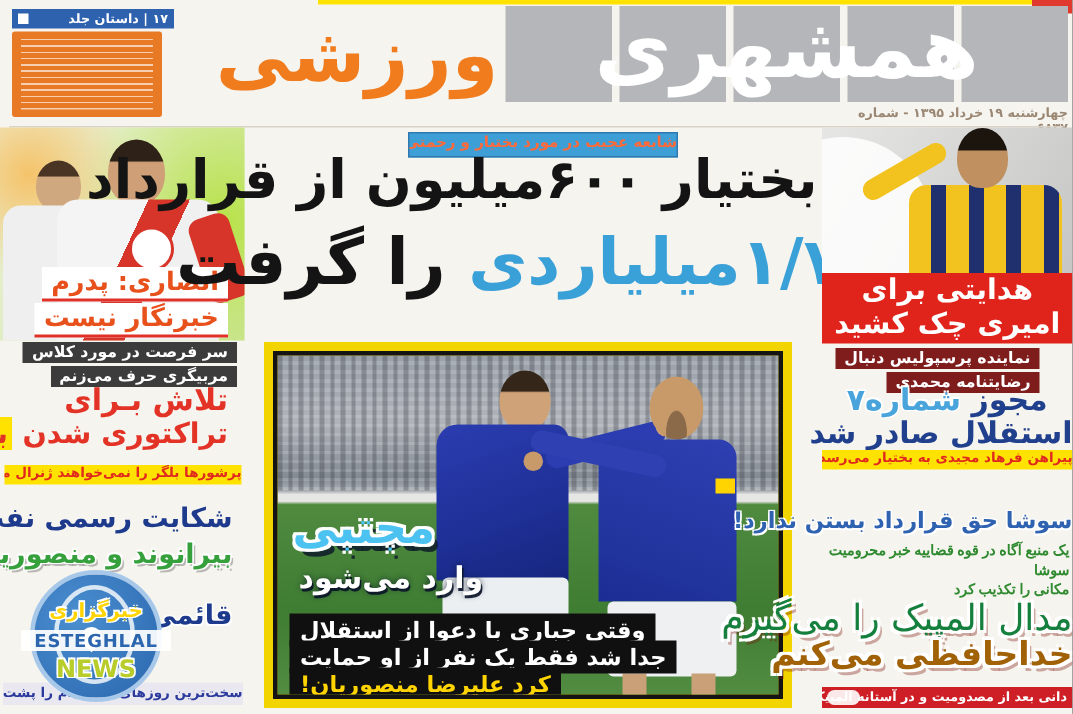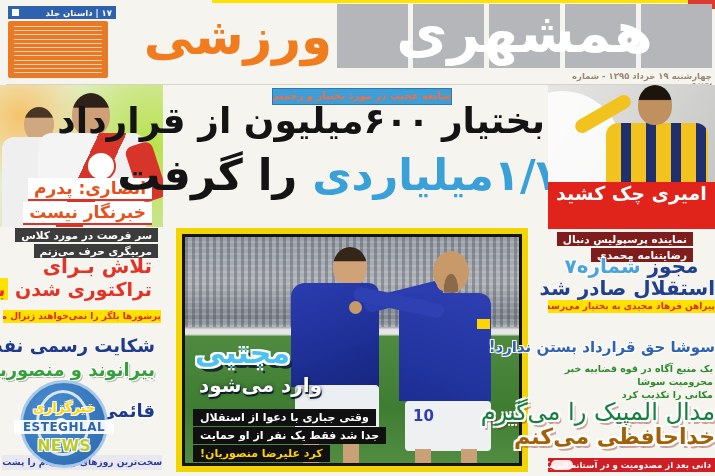--- a/index.html
+++ b/index.html
@@ -107,21 +107,21 @@
   .p2hand{position:absolute;left:164px;top:64px;width:13px;height:13px;border-radius:50%;background:#c89a6a;}
   .band{position:absolute;left:292px;top:82px;width:13px;height:10px;background:#ffd400;}
   .p2shorts{position:absolute;left:220px;top:164px;width:86px;height:50px;background:#eef0f2;border-radius:4px;}
   .shirt-no{position:absolute;left:228px;top:170px;color:#2b3db0;font-size:15px;font-weight:900;direction:ltr;}
   .p2leg1{position:absolute;left:230px;top:212px;width:16px;height:22px;background:#caa078;}
   .p2leg2{position:absolute;left:276px;top:212px;width:16px;height:22px;background:#caa078;}
   .ph-title{position:absolute;left:10px;top:98px;font-size:30px;font-weight:900;color:#4cc2f0;white-space:nowrap;
       text-shadow:-2px -2px 0 #fff,2px -2px 0 #fff,-2px 2px 0 #fff,2px 2px 0 #fff,4px 5px 0 rgba(10,20,40,.8);}
   .ph-sub{position:absolute;left:14px;top:136px;font-size:20px;font-weight:900;color:#fff;white-space:nowrap;
       text-shadow:1px 2px 0 rgba(10,20,40,.9),0 0 4px rgba(10,20,40,.7);}
-  .cap{position:absolute;left:8px;background:#101010;color:#fff;font-size:11px;font-weight:bold;
+  .cap{position:absolute;left:8px;background:#101010;color:#fff;font-size:15px;font-weight:bold;
       padding:2px 7px;white-space:nowrap;}
   .cap3{color:#ffd400;}
 
   
   .rphoto{left:548px;top:85px;width:167px;height:100px;overflow:hidden;
       background:linear-gradient(120deg,#e6e6e4,#c6c6c4);}
   .arc{position:absolute;left:-46px;top:6px;width:120px;height:120px;border-radius:50%;background:rgba(255,255,255,.85);}
   .rp-torso{position:absolute;left:58px;top:38px;width:102px;height:62px;border-radius:12px 12px 0 0;
       background:repeating-linear-gradient(90deg,#f2c21e 0 15px,#20306e 15px 25px);}
   .rp-head{left:90px;top:0;width:34px;height:40px;background:linear-gradient(#1c150e 0 36%,#c09060 39%);}
@@ -132,21 +132,21 @@
   .rs{position:absolute;right:22px;background:#7f1d1d;color:#fff;font-size:10.5px;font-weight:bold;
       padding:1px 6px;white-space:nowrap;}
   .permit{left:548px;top:255px;width:167px;text-align:center;font-weight:900;font-size:20px;color:#20408e;
       line-height:22px;white-space:nowrap;}
   .permit-num{color:#4aa4dc;text-shadow:-1px -1px 0 #fff,1px -1px 0 #fff,-1px 1px 0 #fff,1px 1px 0 #fff;}
   .strip-yel-r{left:548px;top:300px;width:167px;height:13px;background:#ffe200;color:#e0281e;font-size:9px;
       font-weight:bold;text-align:center;line-height:13px;white-space:nowrap;overflow:hidden;}
   .sosha{left:548px;top:338px;width:167px;text-align:center;font-size:15px;font-weight:900;color:#2f62b0;
       white-space:nowrap;text-shadow:-1px -1px 0 #fff,1px -1px 0 #fff,-1px 1px 0 #fff,1px 1px 0 #fff;}
   .green{left:548px;top:362px;width:165px;text-align:right;font-size:9.5px;font-weight:bold;color:#2f8a30;
-      line-height:13px;}
+      line-height:13px;font-family:Liberation Serif, serif;}
   .medal1{left:548px;top:398px;width:167px;text-align:center;font-size:24px;font-weight:400;color:#15803d;
       white-space:nowrap;text-shadow:-2px -2px 0 #fff,2px -2px 0 #fff,-2px 2px 0 #fff,2px 2px 0 #fff,3px 4px 0 rgba(120,20,10,.35);}
   .medal2{left:548px;top:424px;width:167px;text-align:center;font-size:22px;font-weight:900;color:#a16207;
       white-space:nowrap;text-shadow:-2px -2px 0 #fff,2px -2px 0 #fff,-2px 2px 0 #fff,2px 2px 0 #fff,3px 4px 0 rgba(120,20,10,.35);}
   .strip-red-r{left:548px;top:458px;width:167px;height:14px;background:#cf1f26;color:#fff;font-size:8.5px;
       font-weight:bold;line-height:14px;text-align:right;padding:0 4px;box-sizing:border-box;white-space:nowrap;overflow:hidden;}
   .blob{position:absolute;left:3px;top:2px;width:22px;height:10px;background:#fff;border-radius:5px;opacity:.9;}
 </style>
 </head>
 <body>
@@ -241,20 +241,21 @@
     </div>
   </div>
 
   <div class="abs rphoto">
     <div class="arc"></div>
     <div class="rp-arm"></div>
     <div class="rp-torso"></div>
     <div class="head rp-head"></div>
   </div>
   <div class="abs redbox">
+    <div>هدایتی برای</div>
     <div>امیری چک کشید</div>
   </div>
   <div class="rs" style="top:232px;">نماینده پرسپولیس دنبال</div>
   <div class="rs" style="top:248px;">رضایتنامه محمدی</div>
   <div class="abs permit">
     <div>
       <span>مجوز</span>
       <span class="permit-num">شماره۷</span>
     </div>
     <div>استقلال صادر شد</div>

